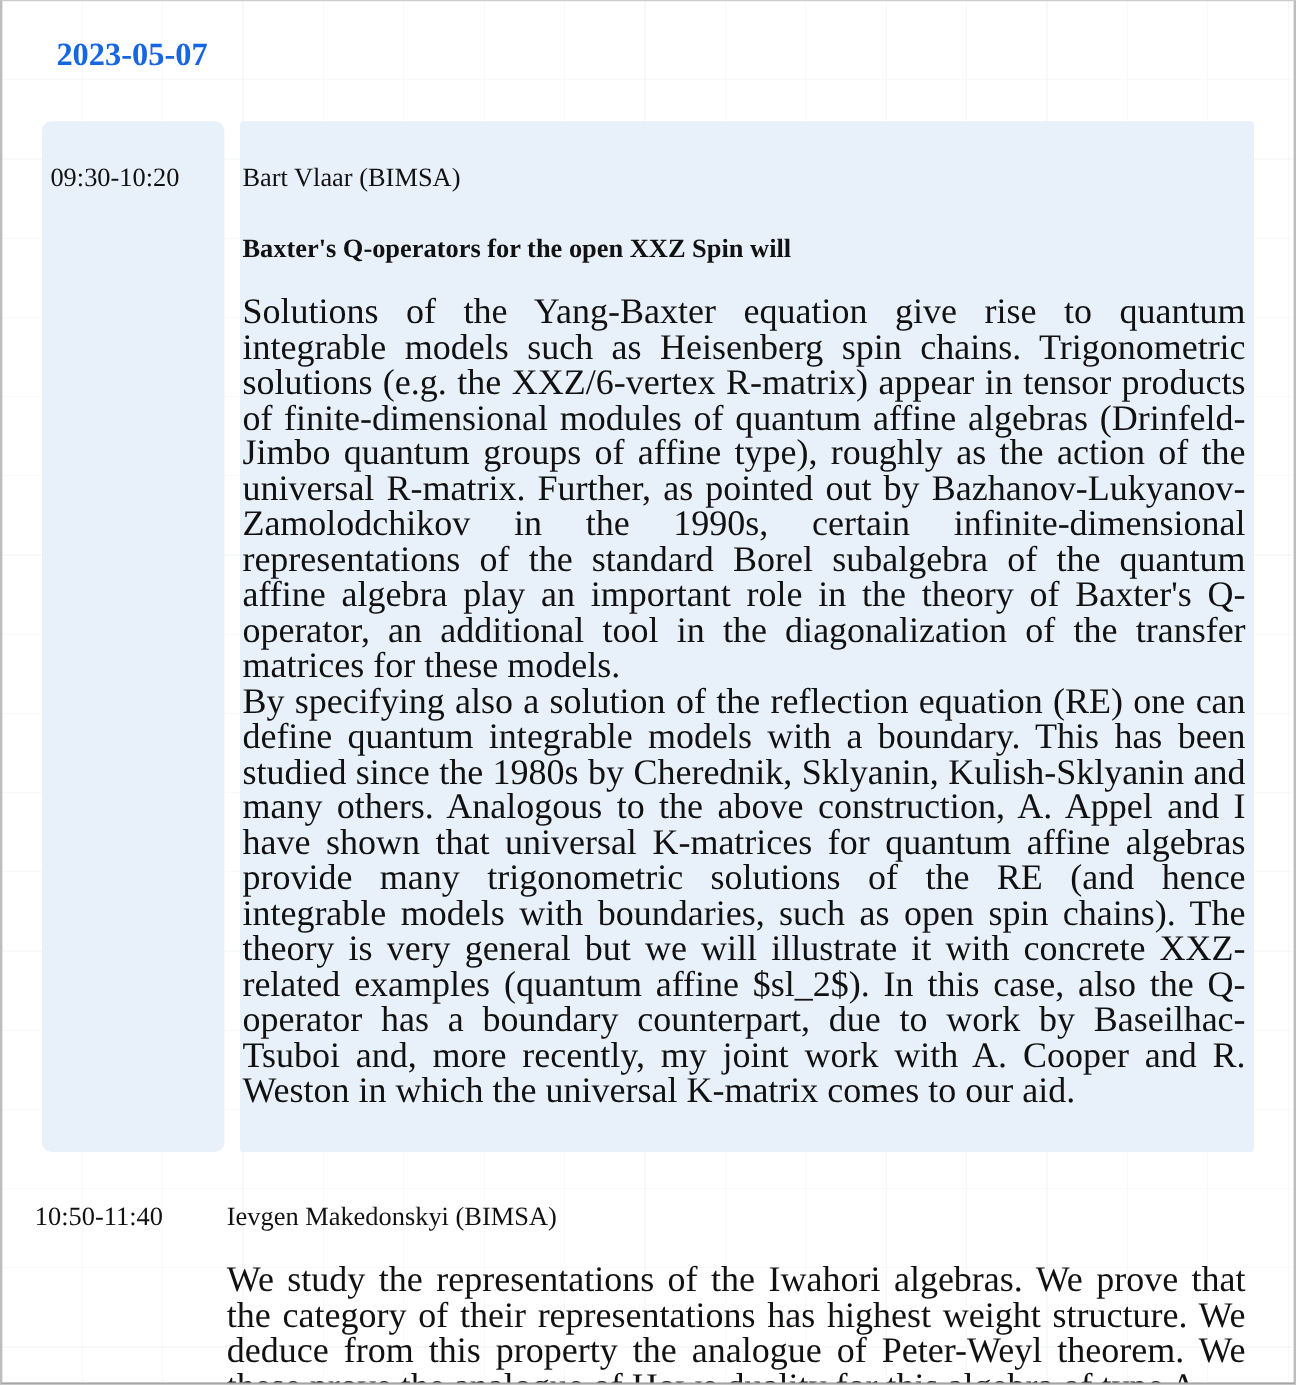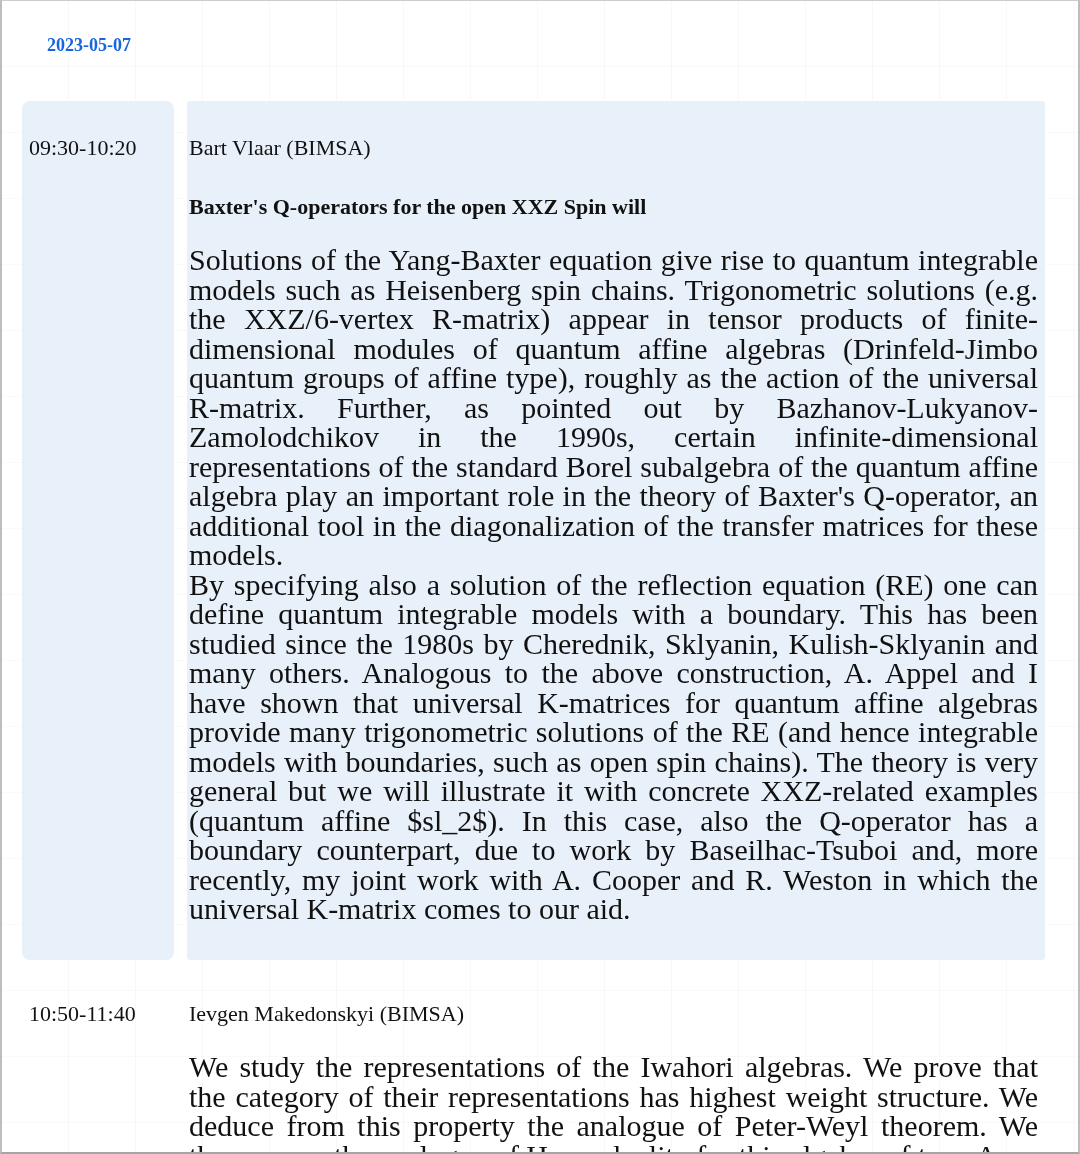--- a/index.html
+++ b/index.html
@@ -20,21 +20,21 @@
     border-top: 1px solid #cccccc;
     border-left: 2px solid #bdbdbd;
     border-right: 2px solid #bdbdbd;
     border-bottom: 2px solid #a5a5a5;
     overflow: hidden;
     font-family: "Liberation Serif", "DejaVu Serif", serif;
     color: #111111;
   }
   .date-heading {
     margin: 26px 0 0 45px;
-    font-size: 18px;
+    font-size: 27px;
     line-height: 36px;
     font-weight: bold;
     color: var(--accent-blue, #1566e0);
   }
   .session {
     display: flex;
     margin: 38px 33px 0 20px;
   }
   .time-cell {
     flex: 0 0 152px;
@@ -48,20 +48,21 @@
     flex: 0 0 13px;
   }
   .content-cell {
     flex: 1 1 auto;
     box-sizing: border-box;
     padding: 0 7px 36px 2px;
   }
   .session.highlighted .time-cell {
     background: var(--highlight-bg, #e8f1fa);
     border-radius: 8px;
+    margin-left: 13px;
   }
   .session.highlighted .content-cell {
     background: var(--highlight-bg, #e8f1fa);
     border-radius: 3px;
   }
   .session.highlighted .time-cell,
   .session.highlighted .content-cell {
     padding-top: 32px;
   }
   .session.plain .time-cell,

